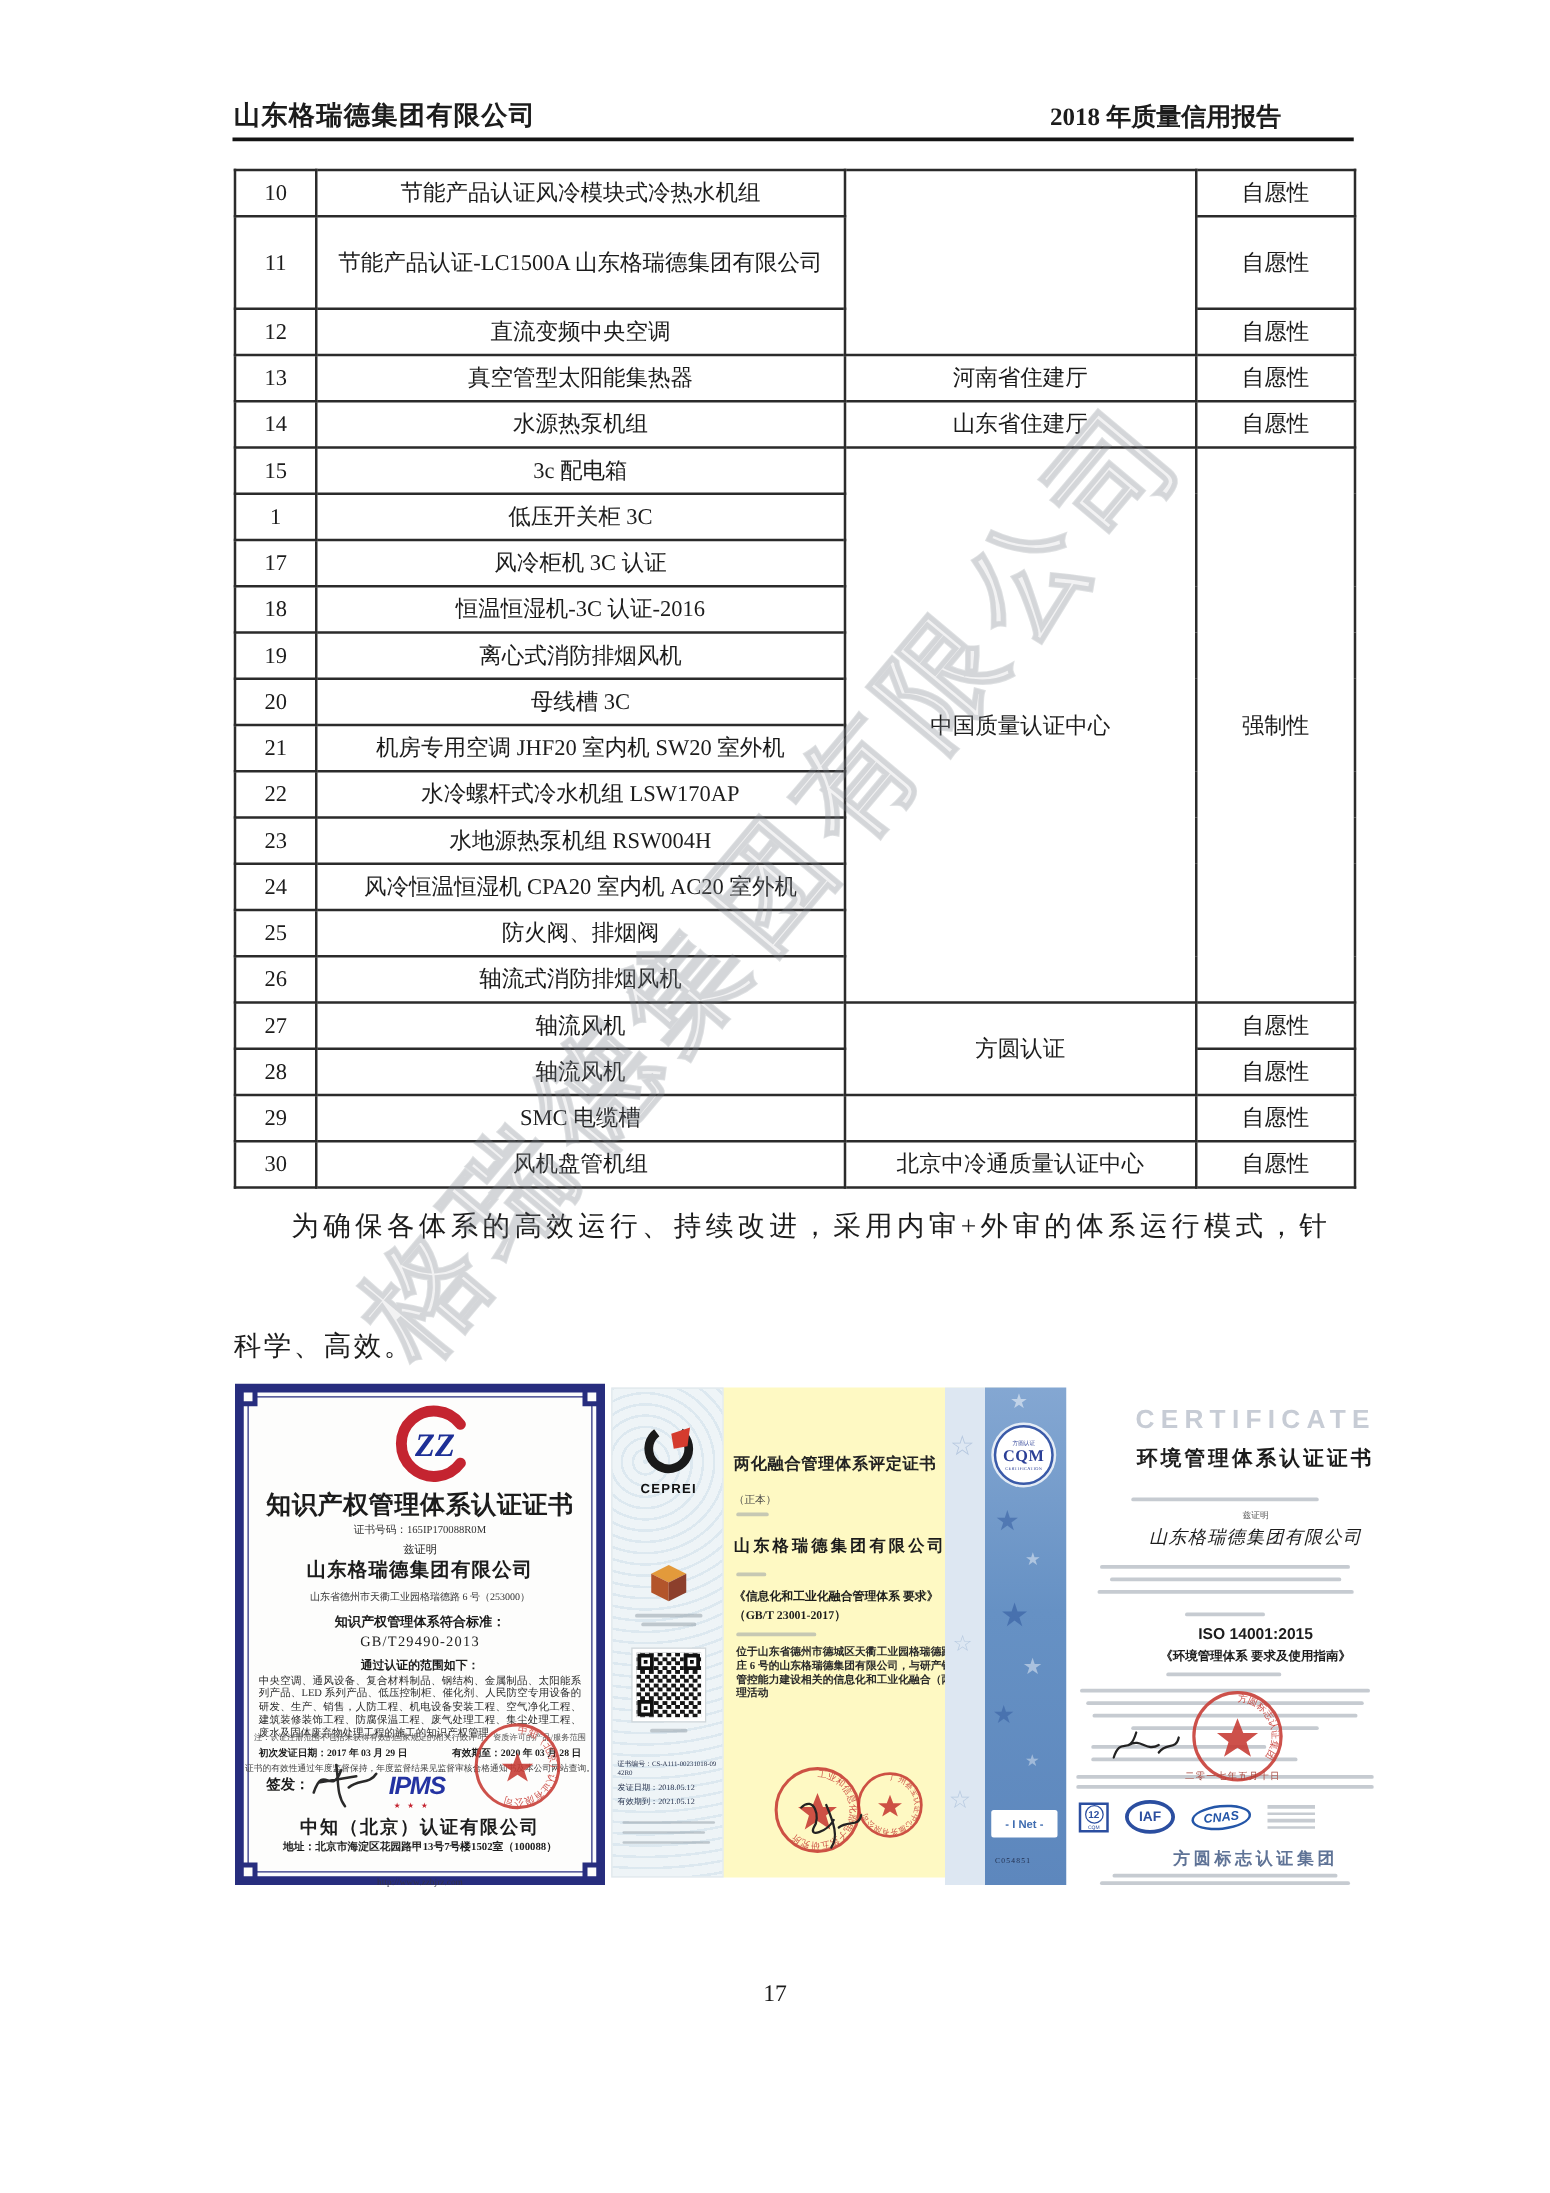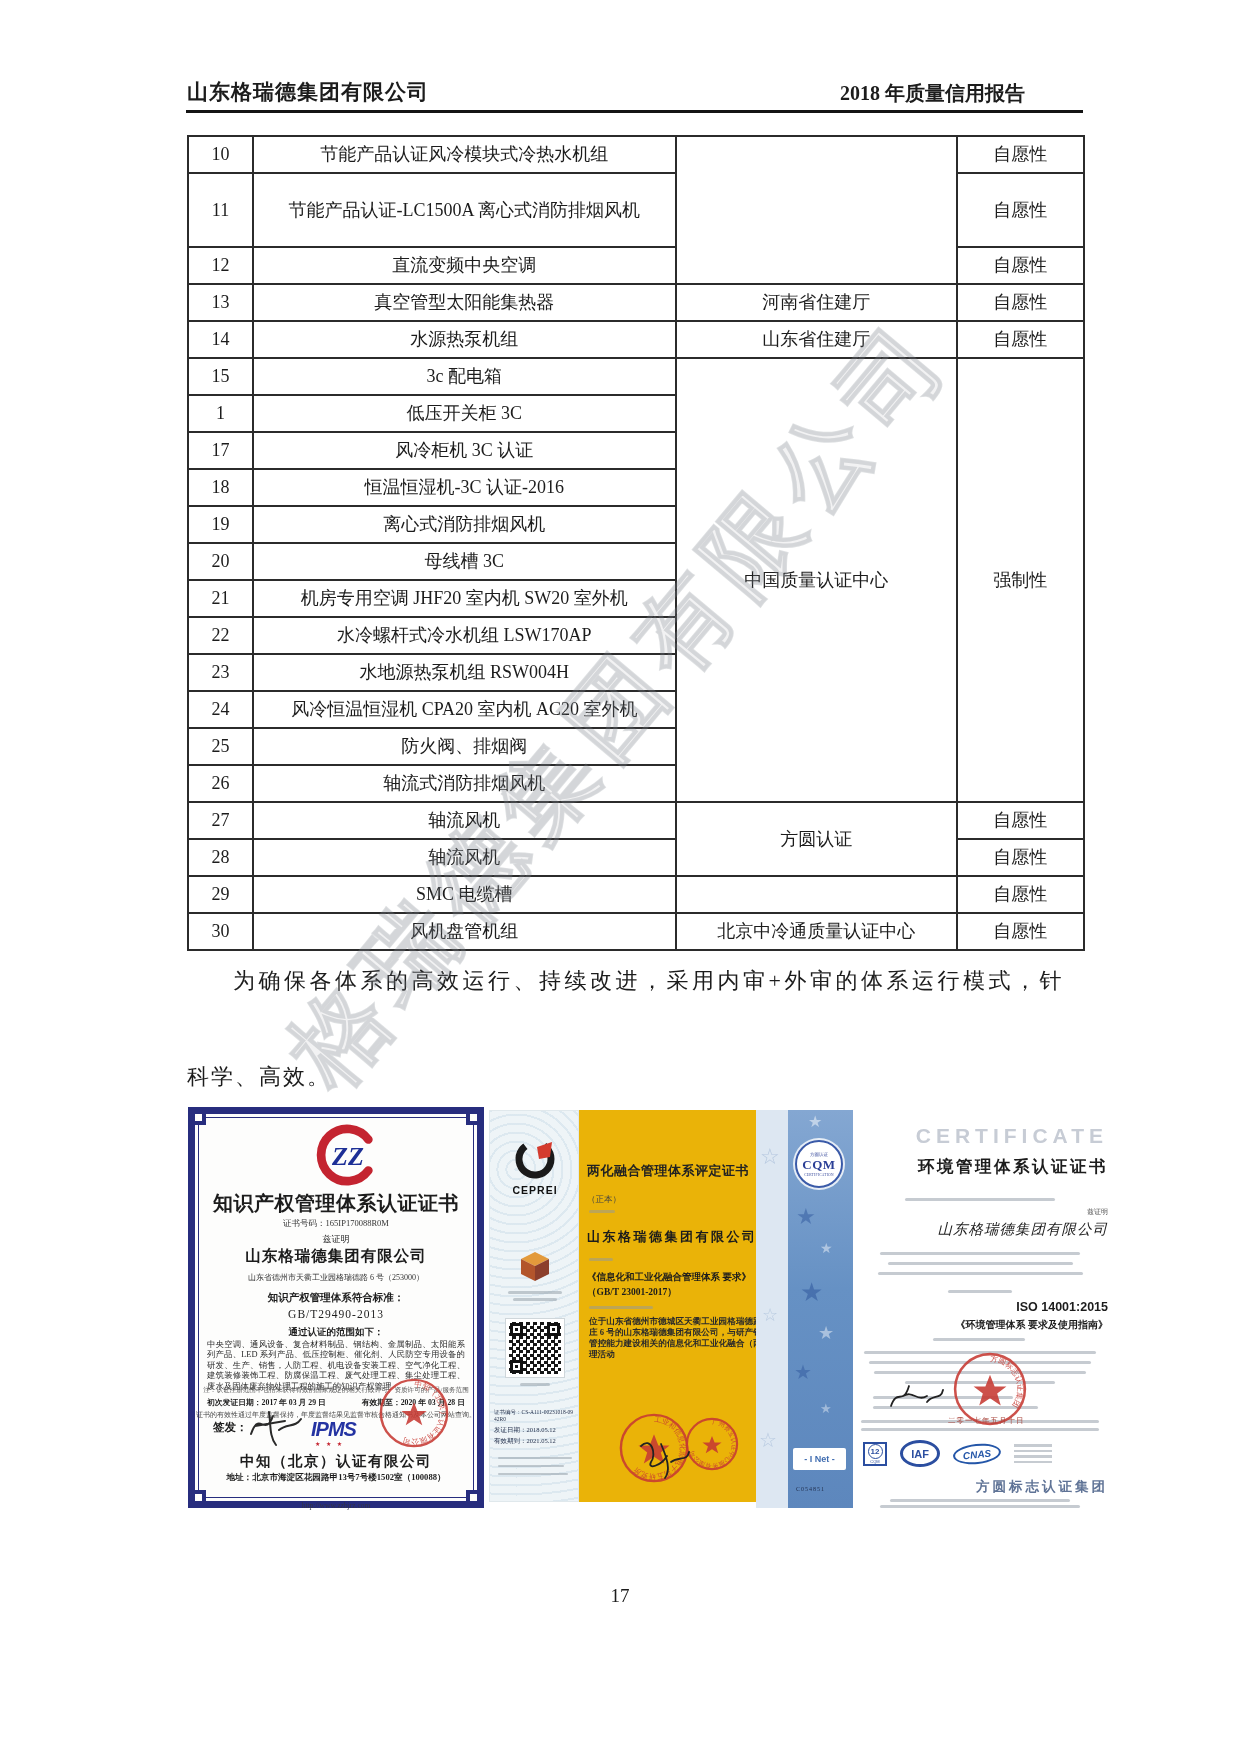--- a/index.html
+++ b/index.html
@@ -39,21 +39,21 @@
            border:7px solid #272d7e;box-sizing:border-box;background:#fdfdfc;z-index:3;}
   #cert-ip .inner{position:absolute;inset:3px;border:1.5px solid #272d7e;pointer-events:none;}
   .corn{position:absolute;width:15px;height:15px;background:#272d7e;}
   .corn i{position:absolute;inset:4px;background:#fdfdfc;display:block;}
   #cert-ip .t{position:absolute;left:0;right:0;text-align:center;}
 
   
   #cert-int-strip{position:absolute;left:489px;top:1110px;width:90px;height:392px;z-index:3;
      background:#eef4f7;border:1px solid #e0e8ec;box-sizing:border-box;
      background-image:repeating-radial-gradient(circle at 30% 15%,rgba(150,185,210,.20) 0 2px,rgba(0,0,0,0) 2px 9px);}
-  #cert-int-white{position:absolute;left:579px;top:1110px;width:235px;height:392px;z-index:3;background:#eab308;}
+  #cert-int-white{position:absolute;left:579px;top:1110px;width:235px;height:392px;z-index:3;background:#fef9c3;}
   #cert-int-white .t{position:absolute;left:8px;}
 
   
   .qr{position:absolute;width:52px;height:52px;background:repeating-conic-gradient(#161616 0% 25%,#fff 0% 50%) 0 0/7px 7px;
       border:3px solid #fff;outline:1px solid #cfd6da;}
   .fa{position:absolute;width:13px;height:13px;border:3px solid #111;background:#fff;box-sizing:border-box;}
   .fa:after{content:"";position:absolute;inset:2px;background:#111;}
 
   
   #cert-env{position:absolute;left:756px;top:1110px;width:352px;height:398px;z-index:3;background:#fff;}
@@ -61,21 +61,21 @@
   #env-band{position:absolute;left:32px;top:0;width:65px;height:100%;
             background:linear-gradient(180deg,#84a7d2 0%,#6691c4 45%,#5d87bd 100%);overflow:hidden;}
   .bstar{position:absolute;line-height:1;}
   .cqmlogo{position:absolute;left:7px;top:30px;width:48px;height:48px;border-radius:50%;background:#fff;
            border:2px solid #3a5aa8;box-sizing:border-box;display:flex;flex-direction:column;
            align-items:center;justify-content:center;box-shadow:0 0 0 2px rgba(255,255,255,.8);}
   .inet{position:absolute;left:5px;top:338px;width:53px;height:22px;background:#fff;border-radius:2px;
         display:flex;align-items:center;justify-content:center;
         font-family:"Liberation Sans",sans-serif;font-weight:bold;font-size:9px;color:#3f6cb0;}
   #env-main{position:absolute;left:97px;top:0;width:255px;height:100%;}
-  #env-main .t{position:absolute;left:0;right:0;text-align:right;padding-left:48px;}
+  #env-main .t{position:absolute;left:0;right:0;text-align:center;padding-left:48px;}
   .sq12{width:24px;height:24px;border:2px solid #2b4ea0;box-sizing:border-box;display:flex;
         flex-direction:column;align-items:center;justify-content:center;color:#2b4ea0;
         font-family:"Liberation Sans",sans-serif;}
   .iaf{width:40px;height:27px;border:3px solid #2b4ea0;border-radius:50%;box-sizing:border-box;
        display:flex;align-items:center;justify-content:center;color:#2b4ea0;font-weight:900;
        font-size:11px;font-family:"Liberation Sans",sans-serif;}
   .cnas{width:48px;height:20px;border:2px solid #2456a8;border-radius:50%;box-sizing:border-box;
         transform:rotate(-6deg);display:flex;align-items:center;justify-content:center;color:#2456a8;
         font-weight:900;font-style:italic;font-size:10px;font-family:"Liberation Sans",sans-serif;}
   .logorow{position:absolute;top:330px;left:10px;width:240px;display:flex;align-items:center;gap:13px;}
@@ -99,21 +99,21 @@
   <table id="certtable">
     <tbody>
         <tr>
       <td class="no">10</td>
       <td class="prod">节能产品认证风冷模块式冷热水机组</td>
       <td class="body" rowspan="3"></td>
       <td class="typ">自愿性</td>
     </tr>
     <tr class="dbl">
       <td class="no">11</td>
-      <td class="prod">节能产品认证-LC1500A 离心式消防排烟风机</td>
+      <td class="prod">节能产品认证-LC1500A 山东格瑞德集团有限公司</td>
       <td class="typ">自愿性</td>
     </tr>
     <tr>
       <td class="no">12</td>
       <td class="prod">直流变频中央空调</td>
       <td class="typ">自愿性</td>
     </tr>
     <tr>
       <td class="no">13</td>
       <td class="prod">真空管型太阳能集热器</td>

